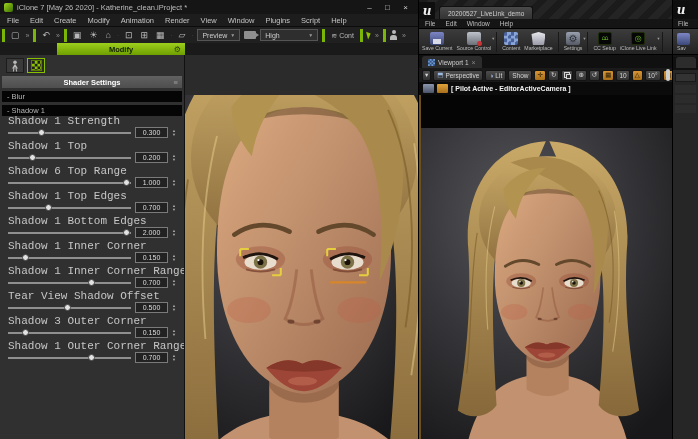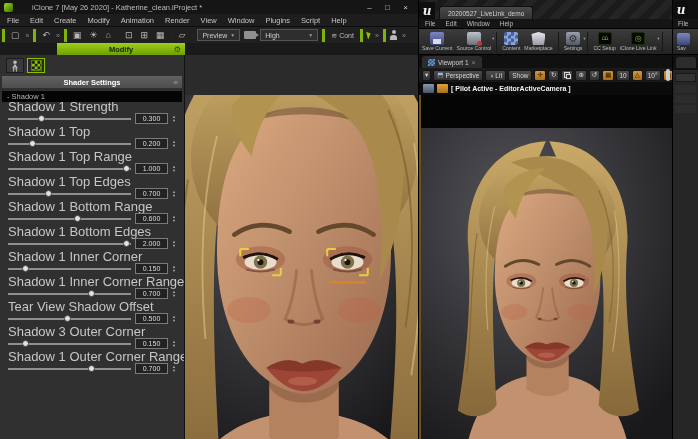--- a/index.html
+++ b/index.html
@@ -1,21 +1,21 @@
 <!DOCTYPE html>
 <html><head>
 <meta charset="utf-8">
 <style>
   * { margin:0; padding:0; box-sizing:border-box; font-family:"Liberation Sans", sans-serif; }
   html,body { background:#000; }
   .stage { position:relative; width:698px; height:439px; overflow:hidden; background:#000; font-size:8px; color:#c8c8c8; }
 
   
   .iclone { position:absolute; left:0; top:0; width:418px; height:439px; background:#2d2d2d; }
-  .ic-titlebar { height:14px; background:#151515; display:flex; align-items:center; gap:19px; padding:0 4px; }
+  .ic-titlebar { height:14px; background:#151515; display:flex; align-items:center; gap:4px; padding:0 4px; }
   .app-icon { width:9px; height:9px; background:linear-gradient(135deg,#9ed620,#3c6e00); border-radius:2px; flex:0 0 auto; }
   .ic-title { font-size:7.5px; color:#bdbdbd; white-space:nowrap; overflow:hidden; flex:1; }
   .winctl { display:flex; gap:1px; }
   .winctl span { width:17px; height:11px; display:flex; align-items:center; justify-content:center; color:#cfcfcf; font-size:8px; }
   .ic-menubar { height:13px; background:#1d1d1d; display:flex; align-items:center; gap:11px; padding:0 7px; border-bottom:1px solid #0c0c0c; }
   .ic-menubar span { font-size:7.5px; color:#c4c4c4; }
   .ic-toolbar { height:16px; background:#202020; display:flex; align-items:center; gap:4px; padding:0 2px; overflow:hidden; }
   .vsep { width:3px; height:13px; background:#7ab508; flex:0 0 auto; }
   .tbtn { color:#b9b9b9; font-size:9px; line-height:13px; padding:0 2px; background:none; border:none; }
   .chev { color:#8a8a8a; font-size:7px; }
@@ -38,21 +38,21 @@
   .ptabs { display:flex; gap:3px; padding:1px 0 2px 6px; }
   .ptab { width:18px; height:15px; background:#3a3a3a; border:1px solid #1c1c1c; display:flex; align-items:center; justify-content:center; }
   .ptab.active { background:#2a2a2a; border:1px solid #86c000; }
   .checker { width:11px; height:11px; background:conic-gradient(#8ec300 25%, #1f1f1f 0 50%, #8ec300 0 75%, #1f1f1f 0); background-size:5.5px 5.5px; border:1px solid #5a7c00; }
   .shader-header { margin:1px 2px; height:12px; background:linear-gradient(#616161,#4e4e4e); color:#fff; font-weight:bold; font-size:7.5px; display:flex; align-items:center; justify-content:center; position:relative; }
   .shader-header:after { content:"≡"; position:absolute; right:4px; color:#9a9a9a; font-weight:normal; }
   .section-bar { margin:3px 2px 0 2px; height:11px; background:#050505; color:#b5b5b5; font-size:7.5px; display:flex; align-items:center; padding-left:5px; }
   .color-row { margin:5px 8px 2px 8px; height:12px; display:flex; align-items:center; justify-content:space-between; font-size:7.5px; color:#c6c6c6; }
   .swatch { width:12px; height:11px; background:#3d120c; border:1px solid #120503; margin-right:13px; }
   .srow { padding:0 8px; margin-bottom:2px; }
-  .slabel { font-size:13px; color:#c6c6c6; height:10px; line-height:10px; white-space:nowrap; }
+  .slabel { font-size:11px; color:#c6c6c6; height:10px; line-height:10px; white-space:nowrap;font-family:Liberation Mono, monospace; }
   .sline { display:flex; align-items:center; height:13px; gap:4px; }
   .track { position:relative; flex:1; height:13px; }
   .track:before { content:""; position:absolute; left:0; right:0; top:6px; height:1.5px; background:#8f8f8f; }
   .thumb { position:absolute; top:3px; width:7px; height:7px; border-radius:50%; background:#e2e2e2; border:1px solid #444; margin-left:-4px; }
   .thumb.hollow { background:#2e2e2e; border:1.5px solid #d0d0d0; }
   .vbox { width:33px; height:11px; background:#222; border:1px solid #7a7a7a; color:#ddd; font-size:7px; display:flex; align-items:center; justify-content:center; }
   .spin { display:flex; flex-direction:column; justify-content:center; line-height:4px; }
   .spin span { font-size:4px; color:#aaa; }
 
   
@@ -203,20 +203,21 @@
             <svg width="10" height="12" viewBox="0 0 10 12">
               <circle cx="5" cy="2.2" r="1.8" fill="#b9b9b9"></circle>
               <path d="M5 4.5 L3 8 L4 8 L3.4 11.5 M5 4.5 L7 8 L6 8 L6.6 11.5 M5 4.5 L5 7.5" stroke="#b9b9b9" stroke-width="1.1" fill="none"></path>
             </svg>
           </button>
           <button class="ptab active">
             <span class="checker"></span>
           </button>
         </div>
         <div class="shader-header">Shader Settings</div>
+        <div class="section-bar">- Blur</div>
         <div class="section-bar">- Shadow 1</div>
         <div id="sliders">
             <div class="srow">
               <div class="slabel">Shadow 1 Strength</div>
      <div class="sline">
        <div class="track">
          <div class="thumb" style="left:28%"></div>
        </div>
        <div class="vbox">0.300</div>
        <div class="spin">
@@ -232,52 +233,39 @@
          <div class="thumb" style="left:20%"></div>
        </div>
        <div class="vbox">0.200</div>
        <div class="spin">
                   <span>▲</span>
                   <span>▼</span>
                 </div>
      </div>
             </div>
             <div class="srow">
-              <div class="slabel">Shadow 1 Top Range</div>
+              <div class="slabel">Shadow 6 Top Range</div>
      <div class="sline">
        <div class="track">
          <div class="thumb" style="left:97%"></div>
        </div>
        <div class="vbox">1.000</div>
        <div class="spin">
                   <span>▲</span>
                   <span>▼</span>
                 </div>
      </div>
             </div>
             <div class="srow">
               <div class="slabel">Shadow 1 Top Edges</div>
      <div class="sline">
        <div class="track">
          <div class="thumb" style="left:33%"></div>
        </div>
        <div class="vbox">0.700</div>
-       <div class="spin">
-                  <span>▲</span>
-                  <span>▼</span>
-                </div>
-     </div>
-            </div>
-            <div class="srow">
-              <div class="slabel">Shadow 1 Bottom Range</div>
-     <div class="sline">
-       <div class="track">
-         <div class="thumb" style="left:57%"></div>
-       </div>
-       <div class="vbox">0.600</div>
        <div class="spin">
                   <span>▲</span>
                   <span>▼</span>
                 </div>
      </div>
             </div>
             <div class="srow">
               <div class="slabel">Shadow 1 Bottom Edges</div>
      <div class="sline">
        <div class="track">

